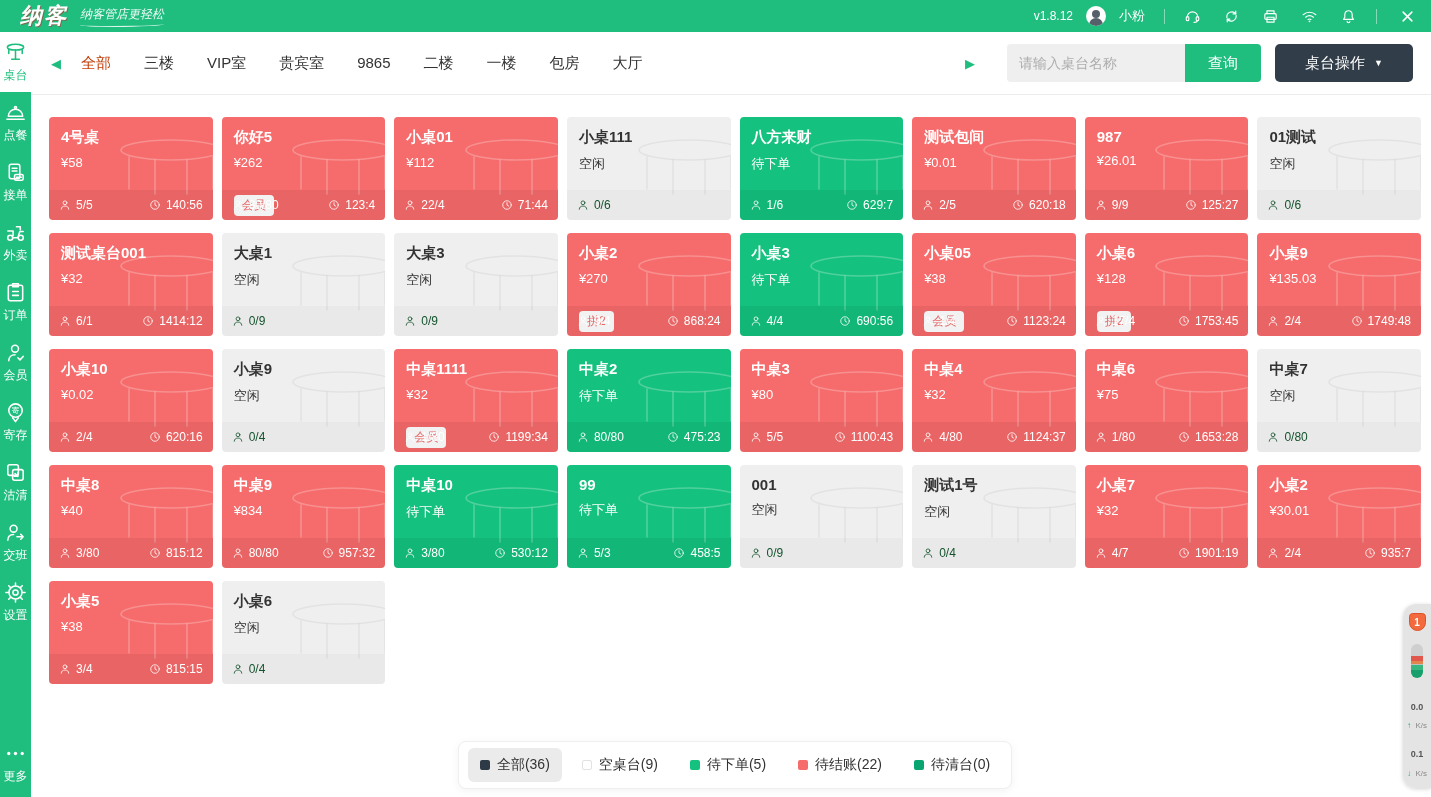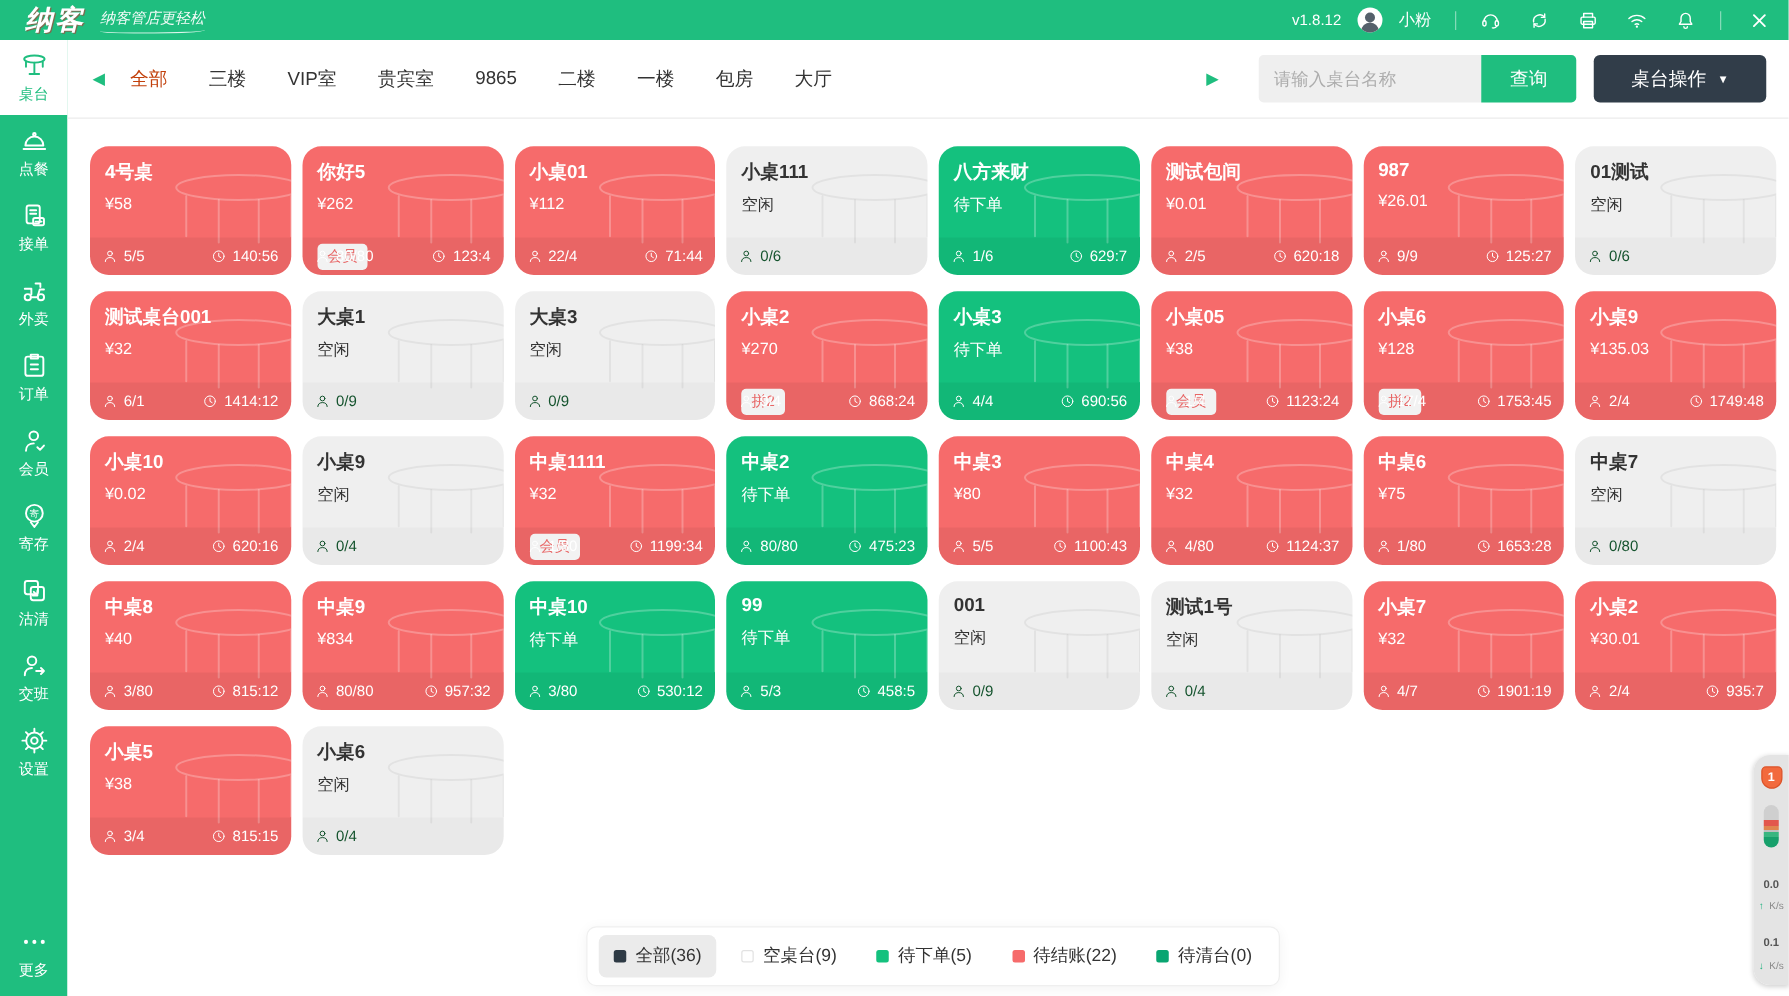--- a/index.html
+++ b/index.html
@@ -26,21 +26,21 @@
   .hdr-div { width:1px; height:15px; background:rgba(255,255,255,.45); margin:0 6px; }
   .hdr-icons { display:flex; align-items:center; gap:22px; }
   .icn { display:inline-flex; align-items:center; justify-content:center; }
   .icn svg { width:100%; height:100%; display:block; }
   .hdr-icons .icn { width:17px; height:17px; cursor:pointer; }
   .close-icn { width:15px; height:15px; cursor:pointer; margin-left:4px; }
 
   
   .app-body { display:flex; height:765px; }
 
-  .sidebar { width:54px; background:#1FBE7F; display:flex; flex-direction:column; }
+  .sidebar { width:31px; background:#1FBE7F; display:flex; flex-direction:column; }
   .sb-item { display:flex; flex-direction:column; align-items:center; padding:9px 0 8px;
     color:#fff; cursor:pointer; }
   .sb-item .icn { width:23px; height:23px; }
   .sb-label { font-size:12px; margin-top:3px; }
   .sb-item.active { background:#fff; color:#1FBE7F; }
   .sb-more { margin-top:auto; margin-bottom:4px; }
 
   .main { flex:1; display:flex; flex-direction:column; min-width:0; background:#fff; }
 
   
@@ -58,21 +58,21 @@
   .search-input::placeholder { color:#ADADAD; }
   .search-btn { height:38px; padding:0 23px; background:#1FBE7F; color:#fff; border:none;
     border-radius:0 4px 4px 0; font-size:15px; cursor:pointer; }
   .ops-btn { height:38px; padding:0 30px; background:#313D49; color:#fff; border:none;
     border-radius:5px; font-size:15px; display:flex; align-items:center; gap:9px; cursor:pointer; }
   .caret { font-size:9px; }
 
   
   .content { flex:1; display:flex; flex-direction:column; padding:22px 10px 0 18px; overflow:hidden; }
   .grid { display:grid; grid-template-columns:repeat(8,1fr); gap:13px 9px; }
-  .card { height:103px; border-radius:15px; position:relative; padding:11px 12px;
+  .card { height:103px; border-radius:4px; position:relative; padding:11px 12px;
     overflow:hidden; cursor:pointer; }
   .card.billing { background:#F66B6B; color:#fff; }
   .card.ordering { background:#14C17E; color:#fff; }
   .card.free { background:#EFEFEF; color:#333; }
   .card-name { font-size:15px; font-weight:bold; position:relative; z-index:2; }
   .card-info { font-size:13px; margin-top:8px; position:relative; z-index:2; }
   .card-badge { display:inline-block; margin-top:7px; background:#fff; color:#F56C6C;
     font-size:12px; padding:2px 8px; border-radius:4px; position:relative; z-index:2; }
   .card-footer { position:absolute; left:0; right:0; bottom:0; height:30px; display:flex;
     align-items:center; padding:0 10px; background:rgba(0,0,0,.05); font-size:12px; z-index:2; }

